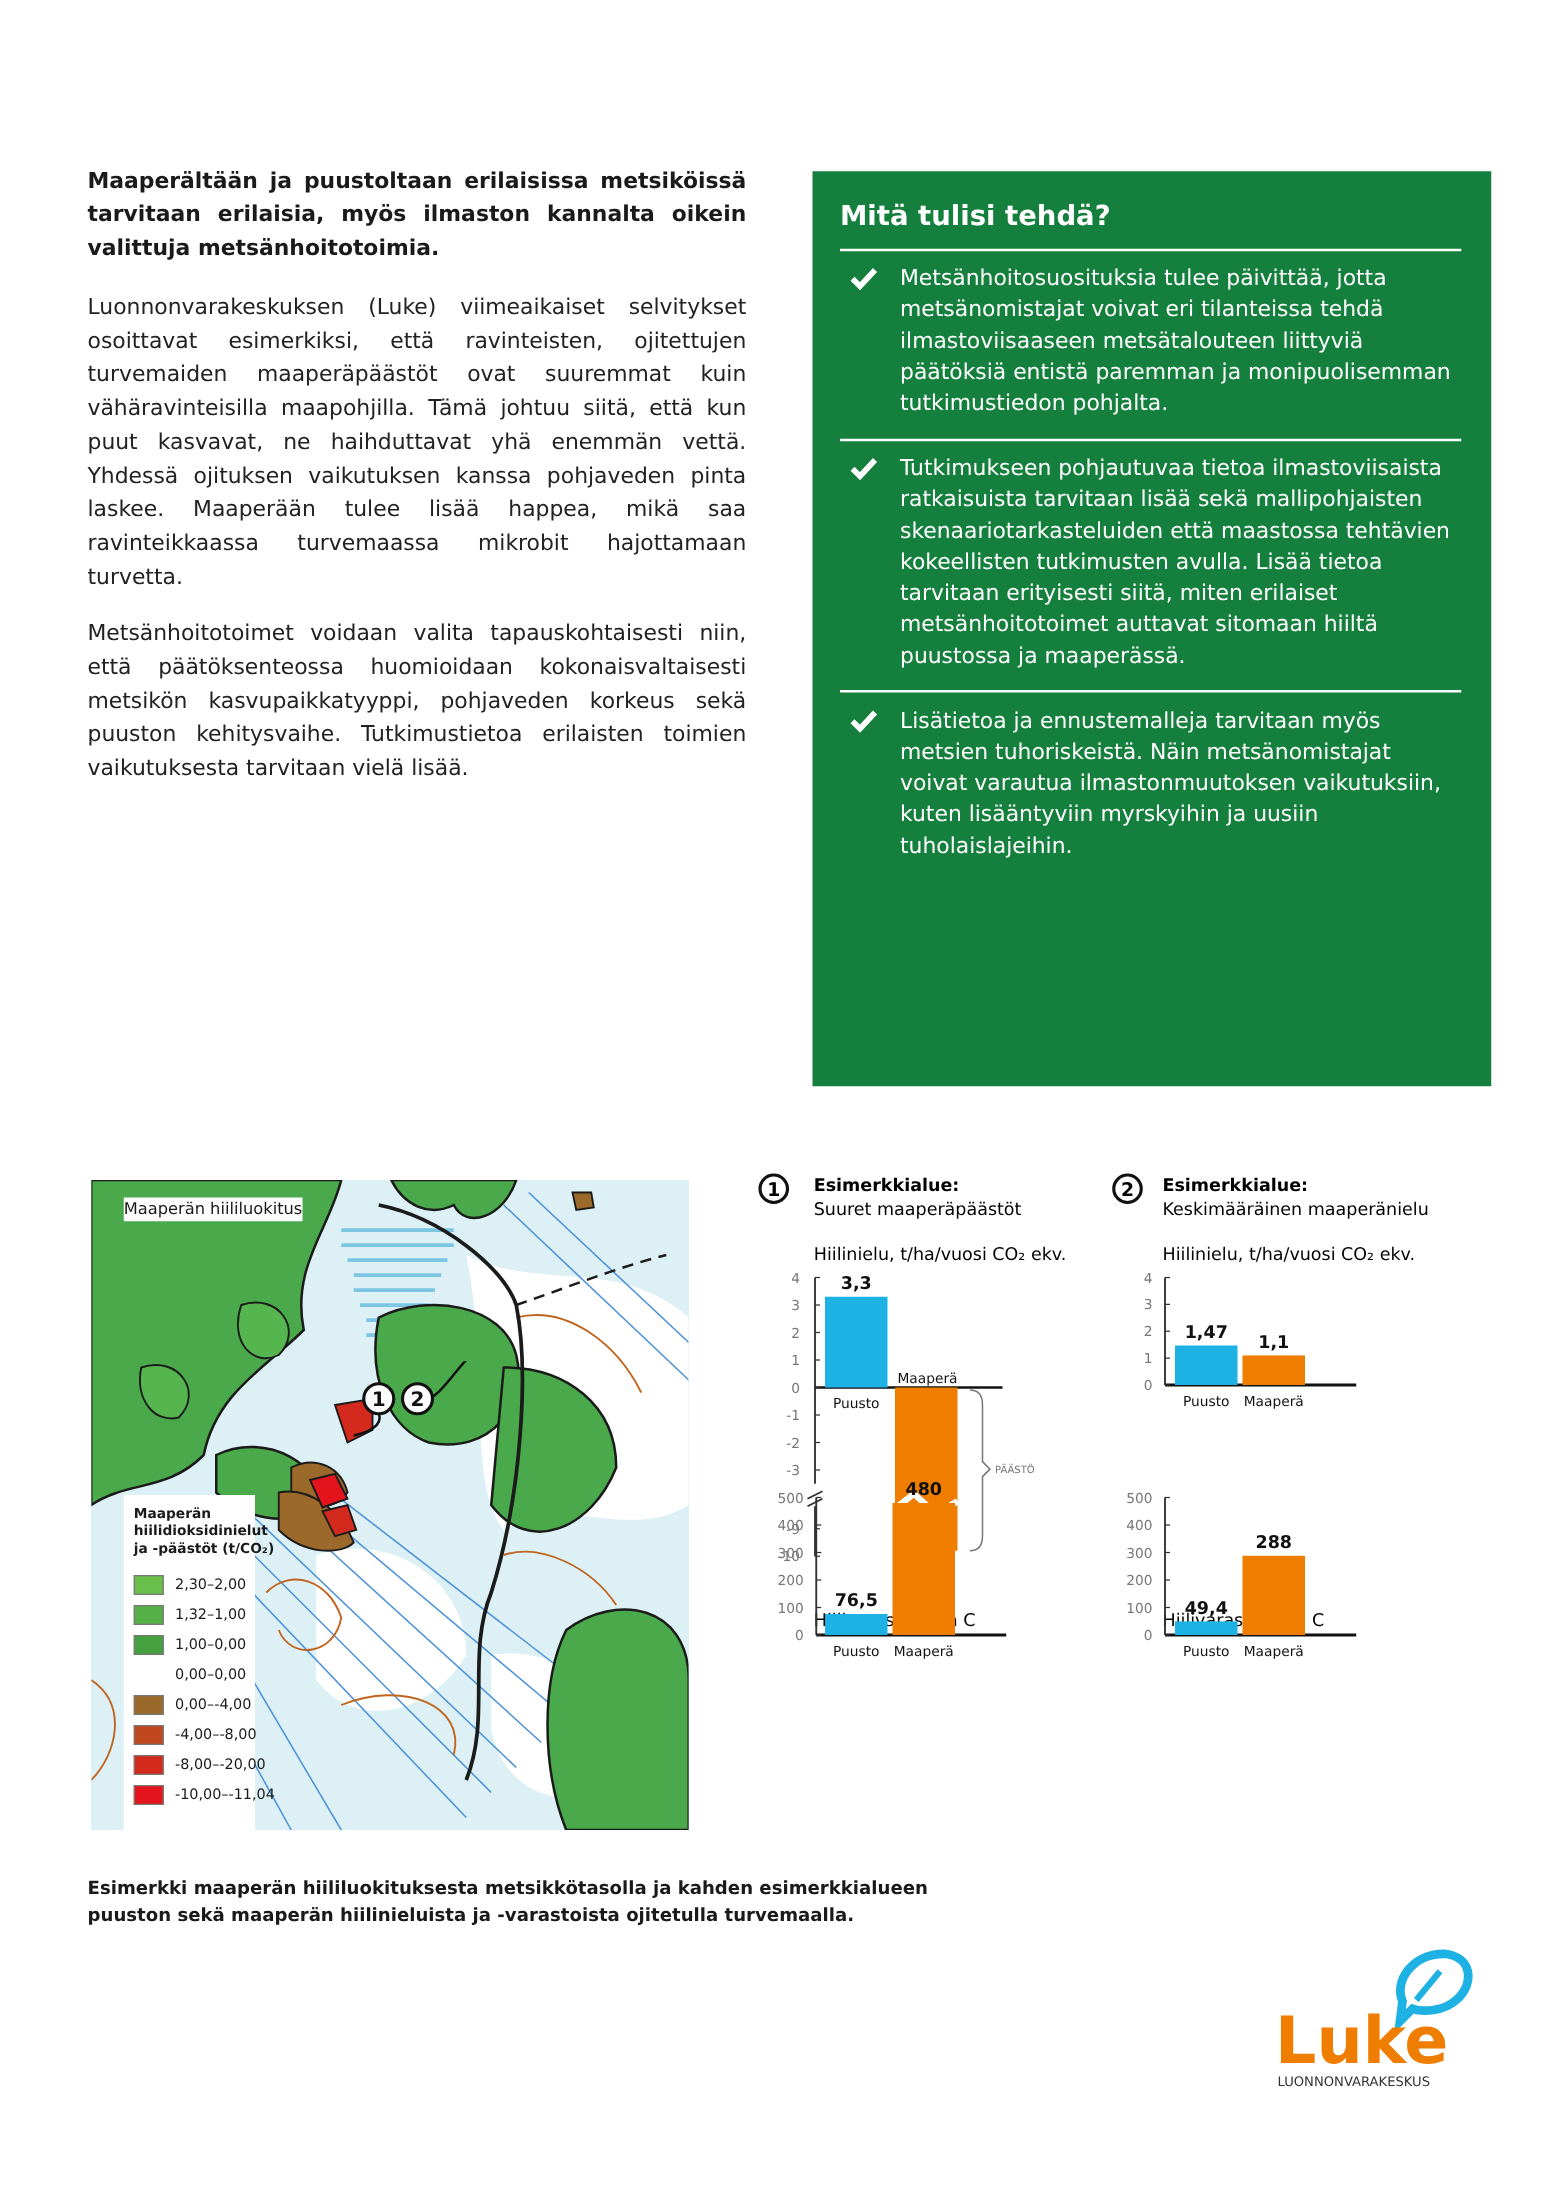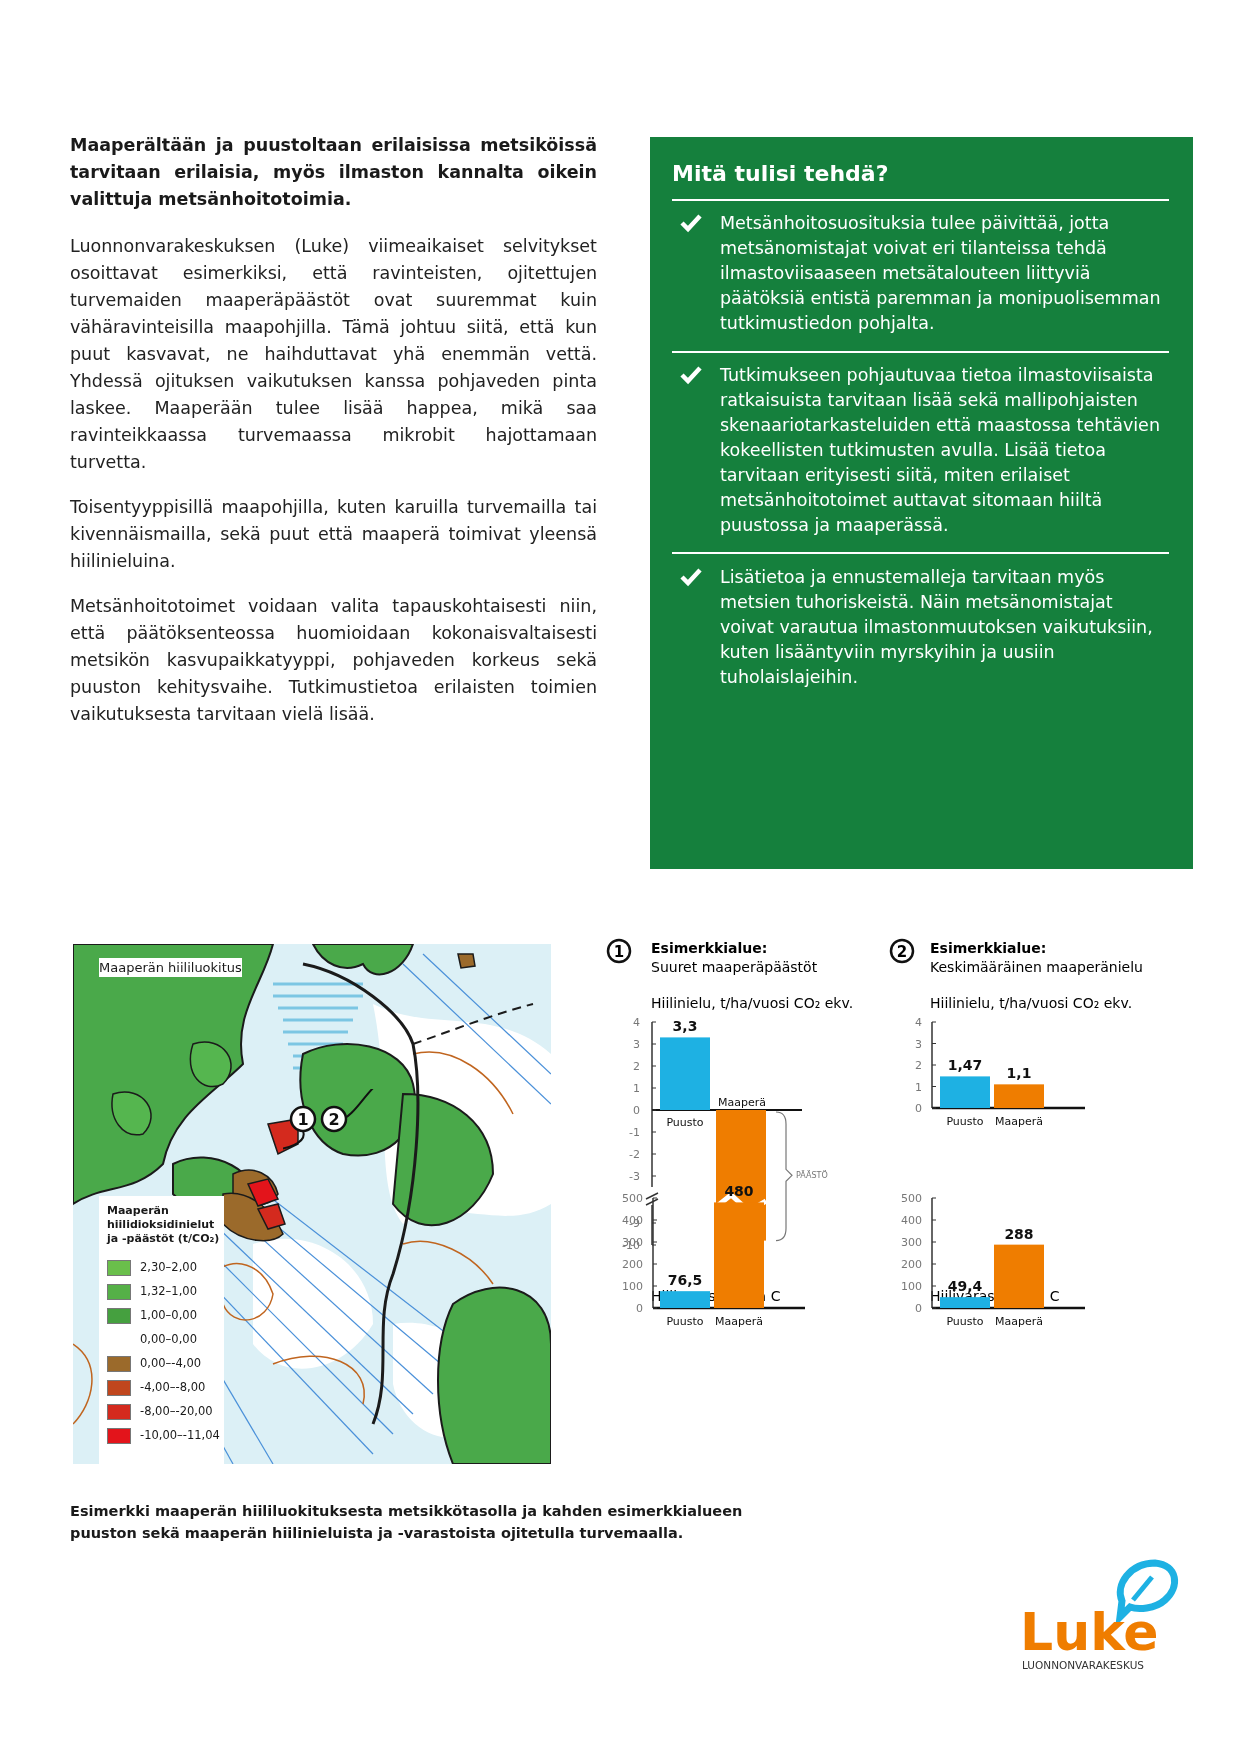--- a/index.html
+++ b/index.html
@@ -10,38 +10,37 @@
   .para { font-size:17.5px; line-height:27px; margin:0 0 18px 0; text-align:justify; color:#222; }
 
   .box { position:absolute; left:650px; top:137px; width:543px; height:732px; background:#15803d; color:#fff; }
   .box-title { position:absolute; left:22px; top:24px; font-size:22px; font-weight:bold; }
   .box-rule { position:absolute; left:22px; right:24px; height:2px; background:#fff; }
   .box-item { position:absolute; left:22px; right:24px; font-size:17.5px; line-height:25px; padding-left:48px; }
   .check { position:absolute; left:8px; top:2px; width:22px; height:20px; }
 
   .map { position:absolute; left:73px; top:944px; width:478px; height:520px; background:#d6edf4; overflow:hidden; }
   .map-title { position:absolute; left:26px; top:14px; background:#fff; padding:2px 0; font-size:13px; }
-  .legend { position:absolute; left:26px; top:252px; width:125px; height:268px; background:#fff; padding:0; }
+  .legend { position:absolute; left:26px; top:252px; width:105px; height:268px; background:#fff; padding:0; }
   .legend-title { position:absolute; left:8px; top:8px; font-size:11px; font-weight:bold; line-height:14px; width:115px; }
   .legend-row { position:absolute; left:8px; height:20px; font-size:11.5px; }
   .sw { position:absolute; left:0; top:2px; width:24px; height:16px; border:1px solid #777; box-sizing:border-box; }
   .sw-label { position:absolute; left:33px; top:2px; white-space:nowrap; }
 
   .caption { position:absolute; left:70px; top:1500px; width:700px; font-size:14.5px; font-weight:bold; line-height:22px; }
 
   .chart-svg text { font-family:"DejaVu Sans", sans-serif; }
   .logo { position:absolute; left:1020px; top:1555px; width:160px; height:120px; }
 </style>
 </head>
 <body>
 
 <div class="left-col">
   <p class="lead">Maaperältään ja puustoltaan erilaisissa metsiköissä tarvitaan erilaisia, myös ilmaston kannalta oikein valittuja metsänhoitotoimia.</p>
   <p class="para">Luonnonvarakeskuksen (Luke) viimeaikaiset selvitykset osoittavat esimerkiksi, että ravinteisten, ojitettujen turvemaiden maaperäpäästöt ovat suuremmat kuin vähäravinteisilla maapohjilla. Tämä johtuu siitä, että kun puut kasvavat, ne haihduttavat yhä enemmän vettä. Yhdessä ojituksen vaikutuksen kanssa pohjaveden pinta laskee. Maaperään tulee lisää happea, mikä saa ravinteikkaassa turvemaassa mikrobit hajottamaan turvetta.</p>
-  <p class="para">Toisentyyppisillä maapohjilla, kuten karuilla turvemailla tai kivennäismailla, sekä puut että maaperä toimivat yleensä hiilinieluina.</p>
   <p class="para">Metsänhoitotoimet voidaan valita tapauskohtaisesti niin, että päätöksenteossa huomioidaan kokonaisvaltaisesti metsikön kasvupaikkatyyppi, pohjaveden korkeus sekä puuston kehitysvaihe. Tutkimustietoa erilaisten toimien vaikutuksesta tarvitaan vielä lisää.</p>
 </div>
 
 <div class="box">
   <div class="box-title">Mitä tulisi tehdä?</div>
   <div class="box-rule" style="top:62px"></div>
   <div class="box-item" style="top:74px">
     <svg class="check" viewBox="0 0 22 20">
         <path d="M2 10 L8 16 L20 3" stroke="#fff" stroke-width="4.5" fill="none"></path>
       </svg>

